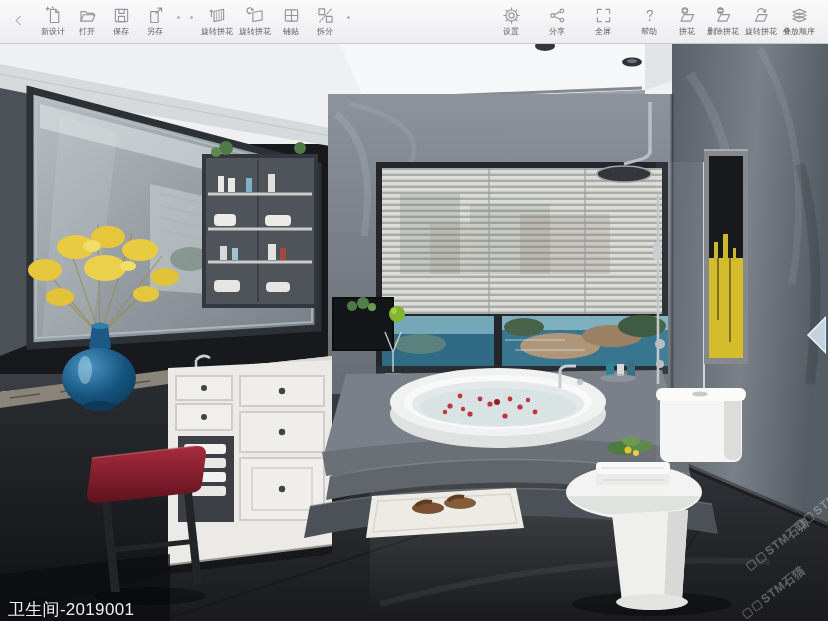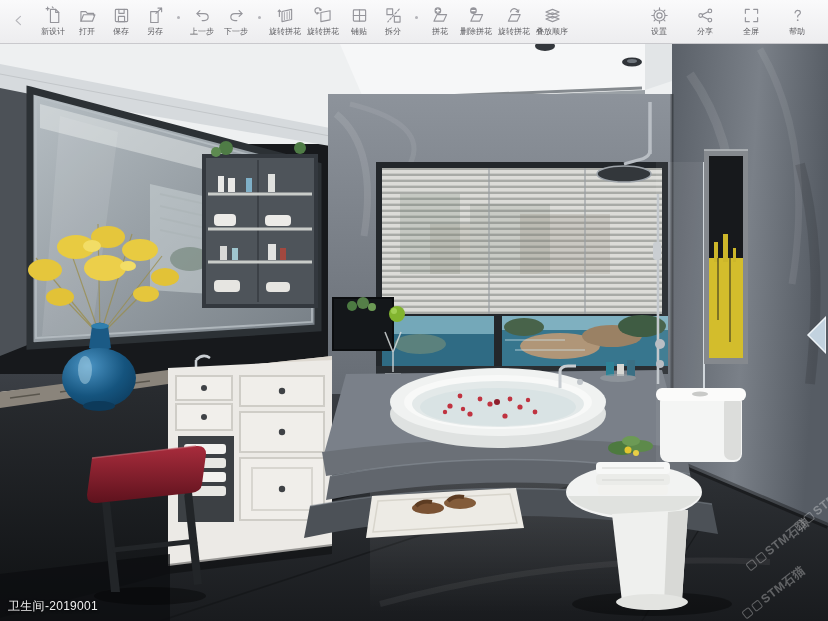--- a/index.html
+++ b/index.html
@@ -18,21 +18,21 @@
            background:none;border:0;padding:2px 3px 0;min-width:34px;cursor:pointer;
            font-family:Liberation Sans, sans-serif;}
   .tb-label{font-size:8px;line-height:1.2;color:#5c5c60;white-space:nowrap;}
   .tb-dot{width:3px;height:3px;border-radius:50%;background:#b4b4b9;margin:13px 5px 0;}
   .tb-right{margin-left:auto;display:flex;gap:12px;padding-right:4px;}
   svg.ic{width:21px;height:21px;stroke:#95959b;fill:none;stroke-width:1.3;
          stroke-linecap:round;stroke-linejoin:round;}
   
   .canvas{position:absolute;left:0;top:44px;width:828px;height:577px;overflow:hidden;}
   .scene-svg{display:block;width:828px;height:577px;}
-  .design-label{position:absolute;left:8px;top:554px;font-size:12px;color:#efefef;
+  .design-label{position:absolute;left:8px;top:554px;font-size:17px;color:#efefef;
                 text-shadow:0 1px 3px rgba(0,0,0,.8);letter-spacing:.3px;}
   .watermarks{position:absolute;inset:0;pointer-events:none;}
   .wm{position:absolute;display:flex;align-items:center;gap:3px;
       transform:rotate(-38deg);color:rgba(255,255,255,.30);
       font-size:12px;font-weight:bold;letter-spacing:.5px;white-space:nowrap;}
   .wm-sq{display:inline-block;width:9px;height:9px;border:1.5px solid rgba(255,255,255,.30);
          border-radius:2px;}
   .panel-arrow{position:absolute;left:806px;top:272px;width:20px;height:38px;
                background:none;border:0;padding:0;cursor:pointer;}
 </style>
@@ -76,36 +76,20 @@
         <svg class="ic" viewBox="0 0 24 24">
           <path d="M6.5 7.5h8.5V20H6.5z"></path>
             <path d="M12.5 9.5 19 3.5m0 0h-4.2M19 3.5v4.2"></path>
         </svg>
         <span class="tb-label">另存</span>
       </button>
     </div>
 
     <span class="tb-dot"></span>
 
-    <div class="tb-group">
-      <button class="tb-item">
-        <svg class="ic" viewBox="0 0 24 24">
-          <path d="M9 6.5 5.6 9.8 9 13.1"></path>
-          <path d="M5.9 9.8h7.9c2.9 0 4.7 1.7 4.7 4s-1.8 4-4.7 4h-2.2"></path>
-        </svg>
-        <span class="tb-label">上一步</span>
-      </button>
-      <button class="tb-item">
-        <svg class="ic" viewBox="0 0 24 24">
-          <path d="M15 6.5l3.4 3.3L15 13.1"></path>
-          <path d="M18.1 9.8h-7.9c-2.9 0-4.7 1.7-4.7 4s1.8 4 4.7 4h2.2"></path>
-        </svg>
-        <span class="tb-label">下一步</span>
-      </button>
-    </div>
 
     <span class="tb-dot"></span>
 
     <div class="tb-group">
       <button class="tb-item">
         <svg class="ic" viewBox="0 0 24 24">
           <path d="M8 7.5 19 5v11.5L8 19z"></path>
           <path d="M10.8 8.6v8M13.8 8v8M16.6 7.4v8" opacity=".7"></path>
           <path d="M5 13V5.8M5 5.8 3.6 7.3M5 5.8l1.4 1.5"></path>
         </svg>
@@ -132,55 +116,20 @@
           <rect x="4.5" y="4.5" width="6.5" height="6.5"></rect>
           <rect x="13" y="13" width="6.5" height="6.5"></rect>
           <path d="M18.5 4.8 5.5 19.2" stroke-dasharray="2.5 2"></path>
         </svg>
         <span class="tb-label">拆分</span>
       </button>
     </div>
 
     <span class="tb-dot"></span>
 
-    <div class="tb-group">
-      <button class="tb-item">
-        <svg class="ic" viewBox="0 0 24 24">
-          <path d="M4.5 18.5 8 11h11l-3.5 7.5z"></path>
-          <circle cx="9" cy="6.5" r="3.8" fill="#95959b" stroke="none"></circle>
-          <path d="M9 4.7v3.6M7.2 6.5h3.6" stroke="#fff" stroke-width="1.4"></path>
-        </svg>
-        <span class="tb-label">拼花</span>
-      </button>
-      <button class="tb-item">
-        <svg class="ic" viewBox="0 0 24 24">
-          <path d="M5.5 18.5 9 11h10l-3.5 7.5z"></path>
-          <circle cx="8.5" cy="6.5" r="3.8" fill="#95959b" stroke="none"></circle>
-          <path d="M6.7 6.5h3.6" stroke="#fff" stroke-width="1.4"></path>
-        </svg>
-        <span class="tb-label">删除拼花</span>
-      </button>
-      <button class="tb-item">
-        <svg class="ic" viewBox="0 0 24 24">
-          <path d="M5 18.5 8.5 11h10L15 18.5z"></path>
-          <path d="M7.5 7.8c.5-2.6 3-4.2 5.5-3.4 1.8.5 3 2 3.2 3.7"></path>
-          <path d="M17 5.6l-.6 2.6-2.5-.8"></path>
-        </svg>
-        <span class="tb-label">旋转拼花</span>
-      </button>
-      <button class="tb-item">
-        <svg class="ic" viewBox="0 0 24 24">
-          <path d="M4.5 8 12 5l7.5 3L12 11z"></path>
-          <path d="M4.5 12 12 9l7.5 3L12 15z" opacity=".85"></path>
-          <path d="M4.5 16 12 13l7.5 3-7.5 3z"></path>
-        </svg>
-        <span class="tb-label">叠放顺序</span>
-      </button>
-    </div>
-
     <div class="tb-group tb-right">
       <button class="tb-item">
         <svg class="ic" viewBox="0 0 24 24">
           <circle cx="12" cy="12" r="3"></circle>
             <circle cx="12" cy="12" r="6.3"></circle>
           <path d="M12 3.2v2.5M12 18.3v2.5M3.2 12h2.5M18.3 12h2.5M5.8 5.8l1.8 1.8M16.4 16.4l1.8 1.8M18.2 5.8l-1.8 1.8M7.6 16.4l-1.8 1.8"></path>
         </svg>
         <span class="tb-label">设置</span>
       </button>
       <button class="tb-item">
@@ -197,20 +146,55 @@
           <path d="M5 9.5V5h4.5M14.5 5H19v4.5M19 14.5V19h-4.5M9.5 19H5v-4.5"></path>
         </svg>
         <span class="tb-label">全屏</span>
       </button>
       <button class="tb-item">
         <svg class="ic" viewBox="0 0 24 24">
           <path d="M9.2 9c.2-1.9 1.7-3 3.3-2.8 1.5.1 2.8 1.2 2.8 2.7 0 2-2.5 2.3-3 3.7-.1.3-.1.7-.1 1.1"></path>
           <circle cx="12.2" cy="17.3" r="1" fill="#95959b" stroke="none"></circle>
         </svg>
         <span class="tb-label">帮助</span>
+      </button>
+    </div>
+
+    <div class="tb-group">
+      <button class="tb-item">
+        <svg class="ic" viewBox="0 0 24 24">
+          <path d="M4.5 18.5 8 11h11l-3.5 7.5z"></path>
+          <circle cx="9" cy="6.5" r="3.8" fill="#95959b" stroke="none"></circle>
+          <path d="M9 4.7v3.6M7.2 6.5h3.6" stroke="#fff" stroke-width="1.4"></path>
+        </svg>
+        <span class="tb-label">拼花</span>
+      </button>
+      <button class="tb-item">
+        <svg class="ic" viewBox="0 0 24 24">
+          <path d="M5.5 18.5 9 11h10l-3.5 7.5z"></path>
+          <circle cx="8.5" cy="6.5" r="3.8" fill="#95959b" stroke="none"></circle>
+          <path d="M6.7 6.5h3.6" stroke="#fff" stroke-width="1.4"></path>
+        </svg>
+        <span class="tb-label">删除拼花</span>
+      </button>
+      <button class="tb-item">
+        <svg class="ic" viewBox="0 0 24 24">
+          <path d="M5 18.5 8.5 11h10L15 18.5z"></path>
+          <path d="M7.5 7.8c.5-2.6 3-4.2 5.5-3.4 1.8.5 3 2 3.2 3.7"></path>
+          <path d="M17 5.6l-.6 2.6-2.5-.8"></path>
+        </svg>
+        <span class="tb-label">旋转拼花</span>
+      </button>
+      <button class="tb-item">
+        <svg class="ic" viewBox="0 0 24 24">
+          <path d="M4.5 8 12 5l7.5 3L12 11z"></path>
+          <path d="M4.5 12 12 9l7.5 3L12 15z" opacity=".85"></path>
+          <path d="M4.5 16 12 13l7.5 3-7.5 3z"></path>
+        </svg>
+        <span class="tb-label">叠放顺序</span>
       </button>
     </div>
   </header>
 
   <div class="canvas">
     <svg class="scene-svg" viewBox="0 0 828 577" preserveAspectRatio="none">
       <defs>
         <linearGradient id="gFloor" x1="0" y1="0" x2="0" y2="1">
           <stop offset="0" stop-color="#3b3f45"></stop>
             <stop offset=".5" stop-color="#2a2d31"></stop>

